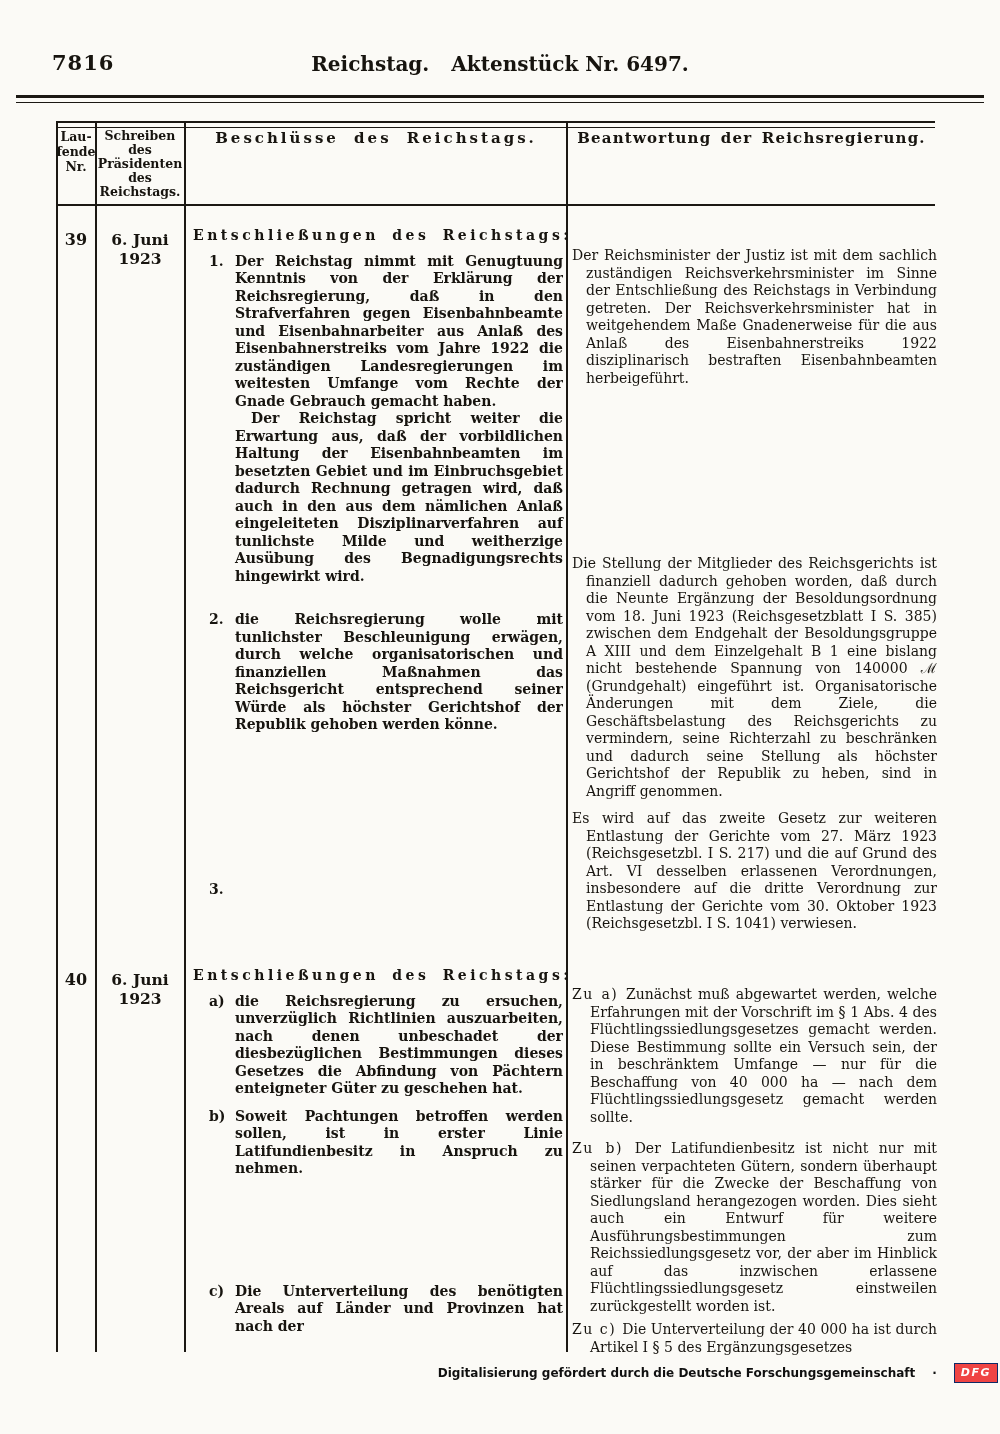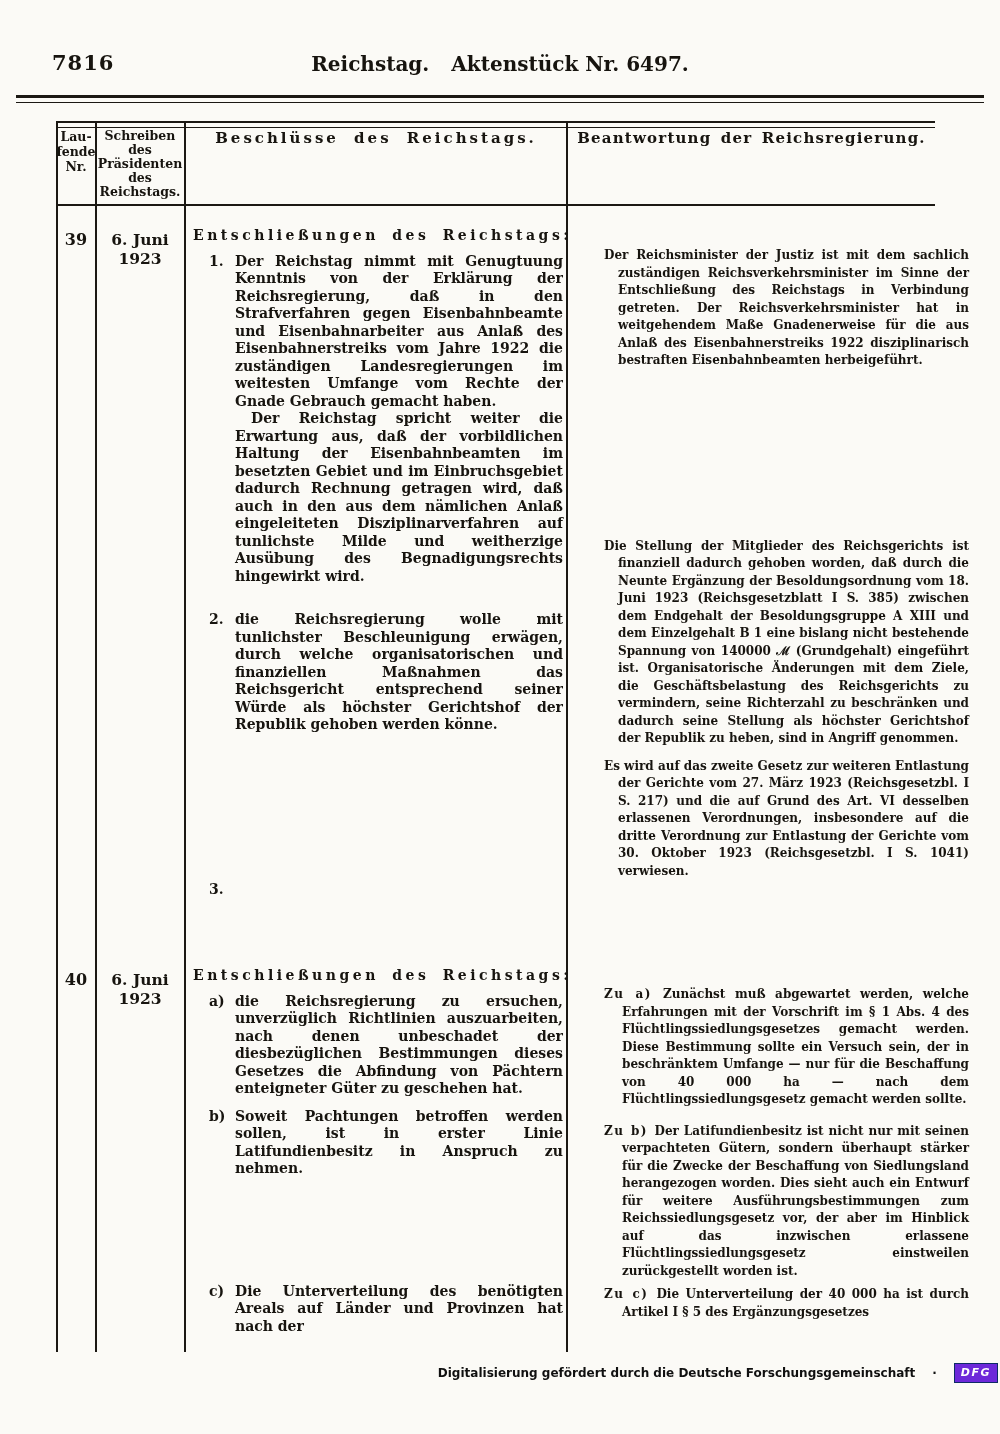--- a/index.html
+++ b/index.html
@@ -40,22 +40,22 @@
   .hc2{left:96px; width:88px; font-size:12.5px; line-height:14px;}
   .hc3{left:186px; width:380px; font-size:15px; letter-spacing:3px; word-spacing:7px;}
   .hc4{left:568px; width:367px; font-size:15px; letter-spacing:1.2px; word-spacing:3px;}
   
   .rownum{position:absolute; left:56px; width:40px; text-align:center;
     font-size:16px; font-weight:bold;}
   .rowdate{position:absolute; left:96px; width:88px; text-align:center;
     font-size:15.5px; font-weight:bold; line-height:19px;}
   .col3{position:absolute; left:193px; width:370px; font-size:14px;
     font-weight:bold; line-height:17.5px;}
-  .col4{position:absolute; left:604px; width:365px; font-size:12px;
-    font-weight:bold; line-height:17.5px;}
+  .col4{position:absolute; left:572px; width:365px; font-size:14px;
+    font-weight:normal; line-height:17.5px;}
   .n39{top:230px;} .d39{top:230px;} .c3-39{top:227px;} .c4-39{top:247px;}
   .n40{top:970px;} .d40{top:970px;} .c3-40{top:967px;} .c4-40{top:986px;}
   .res-heading{font-size:14px; letter-spacing:3.5px; word-spacing:5px;
     white-space:nowrap; margin-bottom:8px;}
   .item{display:flex; padding-left:16px;}
   .marker{flex:0 0 26px;}
   .itext{flex:1; text-align:justify;}
   .para2{text-indent:16px; text-align:justify;}
   .gap-i2{margin-top:26px;}
   .gap-i3{margin-top:147px;}
@@ -66,21 +66,21 @@
   .zu-label{letter-spacing:1.5px;}
   .g39-2{margin-top:168px;}
   .g39-3{margin-top:10px;}
   .g40-2{margin-top:14px;}
   .g40-3{margin-top:6px;}
   
   .footer{position:absolute; right:2px; top:1360px; height:26px;
     display:flex; align-items:center; gap:17px;
     font-family:"DejaVu Sans", sans-serif; font-size:12px; font-weight:bold; color:#101010;}
   .dfg-logo{
-    background:#6d28d9; color:#ffffff; font-size:11px; font-weight:bold;
+    background:#ef4444; color:#ffffff; font-size:11px; font-weight:bold;
     padding:3px 6px 4px 6px; letter-spacing:1.5px; line-height:1;
     border:1px solid #0e2a66; font-style:italic;
   }
 </style>
 </head>
 <body>
 
 <div class="page">
 
   <div class="page-num">7816</div>

